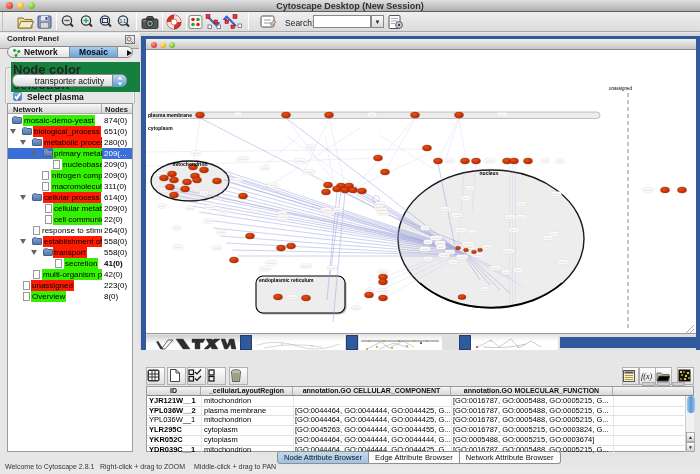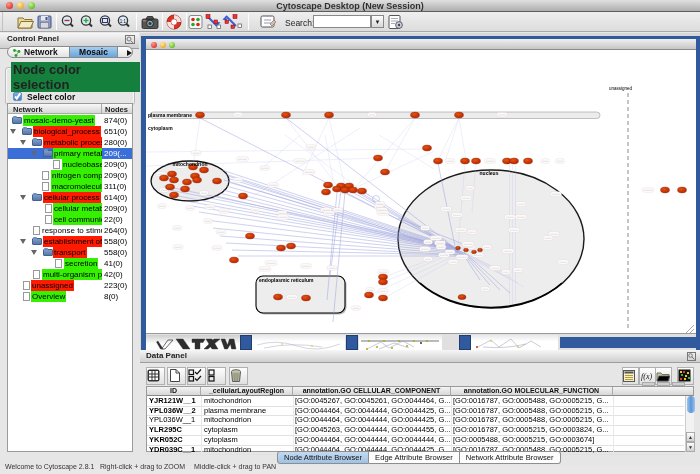--- a/index.html
+++ b/index.html
@@ -189,28 +189,39 @@
         font-size:8.5px; font-weight:bold; color:#0a0a0a; text-align:center; line-height:11px;">Mosaic</div>
     <div style="position:absolute; left:119px; top:3px; width:0; height:0;
         border-top:3px solid transparent; border-bottom:3px solid transparent; border-left:5.5px solid #111;"></div>
   </div>
 
   <div style="position:absolute; left:5px; top:34px; width:130px; height:38px;
       border:1px solid #bbb; border-radius:3px; box-shadow:inset 0 0 0 1px #f5f5f5;"></div>
   <div style="position:absolute; left:11px; top:29px; background:#15803d; padding:0 2px;
       font-size:13px; font-weight:bold; color:#222;">Node color selection</div>
 
+  <div style="position:absolute; left:12px; top:41px; width:115px; height:13px;
+      border:1px solid #8a8a8a; border-radius:6px; background:linear-gradient(#ffffff,#dadada);
+      font-size:8.5px; color:#111; text-align:center; line-height:12px;">transporter activity
+    <div style="position:absolute; right:0; top:0; width:14px; height:11.5px; border-radius:0 6px 6px 0;
+        background:linear-gradient(#b5d5f2,#5b9bd5); border-left:1px solid #8a8a8a;">
+      <svg width="14" height="12" viewBox="0 0 14 12">
+        <path d="M7 1.5 L9.5 4.5 L4.5 4.5 Z" fill="#fff"></path>
+        <path d="M7 10.5 L9.5 7.5 L4.5 7.5 Z" fill="#fff"></path>
+      </svg>
+    </div>
+  </div>
 
   <div style="position:absolute; left:13px; top:59px; width:9px; height:9px; border:1px solid #6590bd;
       border-radius:2px; background:linear-gradient(#7fb0de,#3e7cc0);">
     <svg width="9" height="9" viewBox="0 0 9 9" style="position:absolute;left:-1px;top:-1px;">
         <path d="M2 4.5 L3.8 6.5 L7.2 1.2" fill="none" stroke="#ffffff" stroke-width="2"></path>
       </svg>
   </div>
-  <div style="position:absolute; left:27px; top:59px; font-size:8.5px; font-weight:bold; color:#111;">Select color</div>
+  <div style="position:absolute; left:27px; top:59px; font-size:8.5px; font-weight:bold; color:#111;">Select plasma</div>
   <div id="tree">
     <div id="treehead">
       <span style="position:absolute; left:5px; top:1px;">Network</span>
       <span style="position:absolute; left:97px; top:1px;">Nodes</span>
       <div style="position:absolute; left:93px; top:0; width:1px; height:10px; background:#aaa;"></div>
     </div>
     <div id="trows">
     <div class="trow" style="top:11px;">
           <div class="folder" style="left:4px;"></div>
           <div class="tlabel" style="left:15px; max-width:79px; background:#35f000;">mosaic-demo-yeast</div>
@@ -278,21 +289,21 @@
         </div>
     <div class="trow" style="top:143px;">
           <div class="arrow" style="left:23px;"></div>
           <div class="folder" style="left:35px;"></div>
           <div class="tlabel" style="left:45px; max-width:49px; background:#ff1a00;">transport</div>
           <div class="tnum" style="color:#000;">558(0)</div>
         </div>
     <div class="trow" style="top:154px;">
           <div class="file" style="left:47px;"></div>
           <div class="tlabel" style="left:56px; max-width:38px; background:#35f000;">secretion</div>
-          <div class="tnum" style="color:#000;">41(0)</div>
+          <div class="tnum" style="color:#000;font-weight:bold;">41(0)</div>
         </div>
     <div class="trow" style="top:165px;">
           <div class="file" style="left:25px;"></div>
           <div class="tlabel" style="left:34px; max-width:60px; background:#35f000;">multi-organism pro</div>
           <div class="tnum" style="color:#000;">42(0)</div>
         </div>
     <div class="trow" style="top:176px;">
           <div class="file" style="left:15px;"></div>
           <div class="tlabel" style="left:23px; max-width:71px; background:#ff1a00;">unassigned</div>
           <div class="tnum" style="color:#000;">223(0)</div>
@@ -704,25 +715,20 @@
           </g>
           <circle cx="6" cy="12" r="1" fill="#c33"></circle>
           <circle cx="20" cy="6" r="0.8" fill="#cc0"></circle>
           <circle cx="47" cy="12" r="0.8" fill="#cc0"></circle>
         </svg></div>
 <div style="position:absolute; left:414px; top:3px; width:140px; height:11px; background:#31599e; border-radius:0 0 3px 0;"></div>
 </div>
 </div>
 
 <div id="dpanel">
-  <div id="dphead">Data Panel<svg style="position:absolute; right:4px; top:2px;" width="9" height="9" viewBox="0 0 9 9">
-        <rect x="0.5" y="0.5" width="8" height="8" fill="none" stroke="#777"></rect>
-        <circle cx="3.5" cy="3.5" r="1.8" fill="none" stroke="#777"></circle>
-        <line x1="5" y1="5" x2="7.5" y2="7.5" stroke="#777"></line>
-      </svg></div>
   <div id="dtoolbar">
 <div class="dbtn" style="left:6px;"><svg width="13" height="13" viewBox="0 0 13 13">
           <rect x="0.5" y="0.5" width="12" height="12" rx="2" fill="#333"></rect>
           <rect x="2" y="2" width="9" height="9" fill="#fff"></rect>
           <g stroke="#333" stroke-width="1">
             <line x1="2" y1="5" x2="11" y2="5"></line>
             <line x1="2" y1="8" x2="11" y2="8"></line>
             <line x1="5" y1="2" x2="5" y2="11"></line>
             <line x1="8" y1="2" x2="8" y2="11"></line>
           </g>
@@ -798,21 +804,20 @@
       <div style="position:absolute; left:146px; top:9px; width:1px; height:56px; background:#e8e8e8;"></div>
       <div style="position:absolute; left:304px; top:9px; width:1px; height:56px; background:#e8e8e8;"></div>
       <div style="position:absolute; left:466px; top:9px; width:1px; height:56px; background:#e8e8e8;"></div>
 <div class="th" style="left:0px; width:54px;">ID</div>
 <div class="th" style="left:54px; width:92px;">_cellularLayoutRegion</div>
 <div class="th" style="left:146px; width:158px;">annotation.GO CELLULAR_COMPONENT</div>
 <div class="th" style="left:304px; width:162px;">annotation.GO MOLECULAR_FUNCTION</div>
 <div class="th" style="left:466px; width:80px; border-right:none;"></div>
 <div class="td" style="left:2px; top:9px; width:51px; font-weight:bold;">YJR121W__1</div>
 <div class="td" style="left:57px; top:9px; width:88px;">mitochondrion</div>
-<div class="td" style="left:148px; top:9px; width:155px;">[GO:0045267, GO:0045261, GO:0044464, G...</div>
 <div class="td" style="left:306px; top:9px; width:158px;">[GO:0016787, GO:0005488, GO:0005215, G...</div>
 <div class="td" style="left:2px; top:18.7px; width:51px; font-weight:bold;">YPL036W__2</div>
 <div class="td" style="left:57px; top:18.7px; width:88px;">plasma membrane</div>
 <div class="td" style="left:148px; top:18.7px; width:155px;">[GO:0044464, GO:0044444, GO:0044425, G...</div>
 <div class="td" style="left:306px; top:18.7px; width:158px;">[GO:0016787, GO:0005488, GO:0005215, G...</div>
 <div class="td" style="left:2px; top:28.4px; width:51px; font-weight:normal;">YPL036W__1</div>
 <div class="td" style="left:57px; top:28.4px; width:88px;">mitochondrion</div>
 <div class="td" style="left:148px; top:28.4px; width:155px;">[GO:0044464, GO:0044444, GO:0044425, G...</div>
 <div class="td" style="left:306px; top:28.4px; width:158px;">[GO:0016787, GO:0005488, GO:0005215, G...</div>
 <div class="td" style="left:2px; top:38.1px; width:51px; font-weight:bold;">YLR295C</div>

